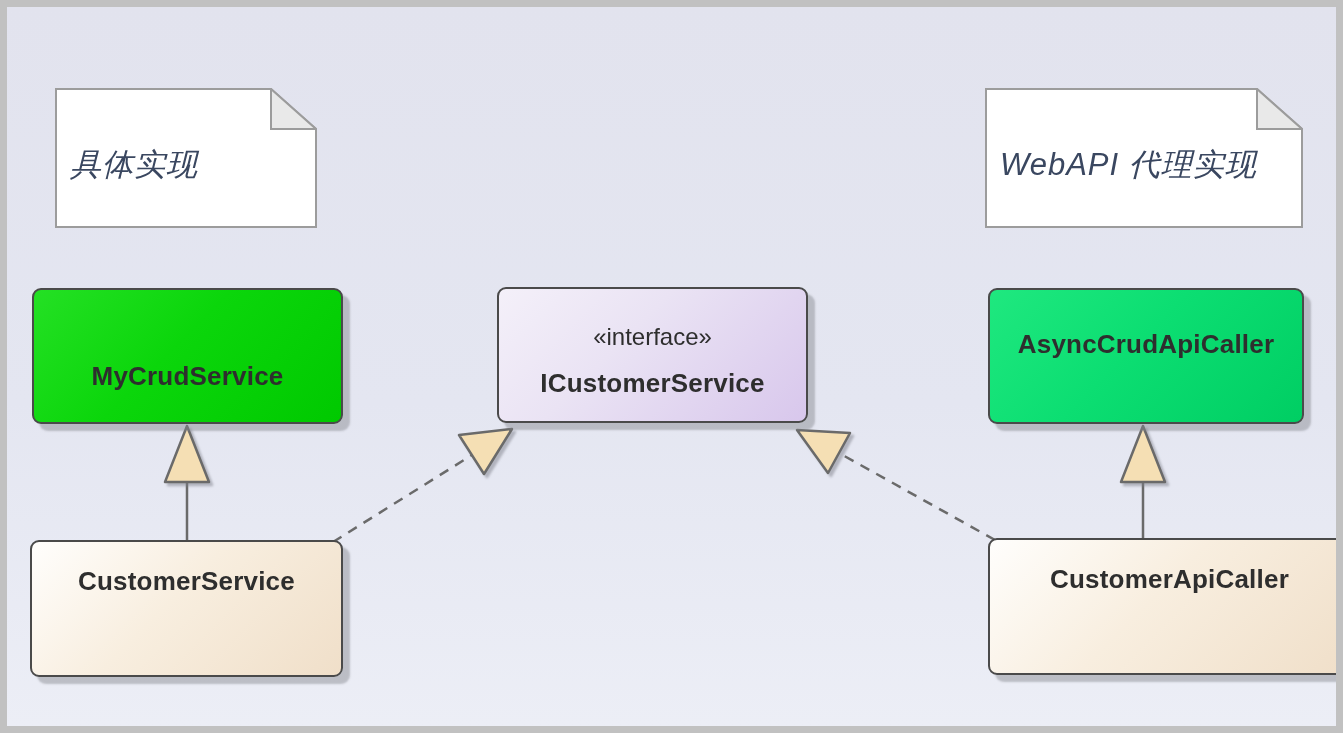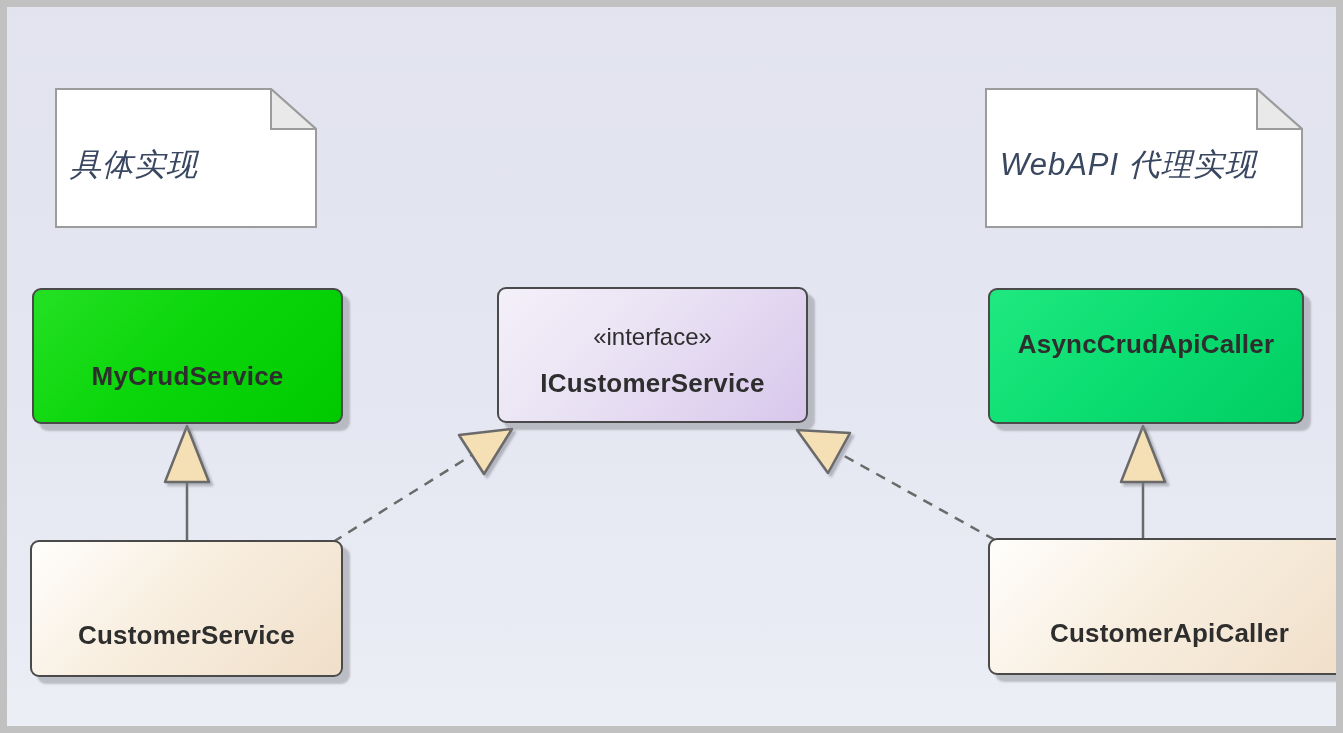--- a/index.html
+++ b/index.html
@@ -24,21 +24,21 @@
     display:flex;flex-direction:column;align-items:center;
     color:#2E2E2E;
   }
   .node-name{
     font-weight:bold;font-size:26px;letter-spacing:.2px;
     line-height:28px;white-space:nowrap;
   }
   .green-node{background:linear-gradient(135deg,#24E024 0%,#0BD60B 45%,#00C900 100%);padding-top:40px;justify-content:center;}
   .emerald-node{background:linear-gradient(135deg,#1FE87F 0%,#0CDE72 45%,#00CE63 100%);padding-top:40px;}
   .iface-node{background:linear-gradient(135deg,#F4F0F9 0%,#EAE3F4 40%,#D8C7EC 100%);padding-top:26px;}
-  .tan-node{background:linear-gradient(135deg,#FFFEFC 0%,#F8EEDF 45%,#F0DFC9 100%);padding-top:52px;justify-content:center;}
+  .tan-node{background:linear-gradient(135deg,#FFFEFC 0%,#F8EEDF 45%,#F0DFC9 100%);padding-top:25px;}
   .stereotype{font-size:24px;font-weight:400;line-height:44px;white-space:nowrap;}
   .iface-node .node-name{line-height:48px;}
 
   .uml-note{position:absolute;}
   .uml-note svg{position:absolute;left:0;top:0;}
   .note-text{
     position:absolute;left:15px;right:8px;top:56px;
     font-style:italic;font-size:31px;color:#3A4760;
     white-space:nowrap;letter-spacing:1px;
   }

